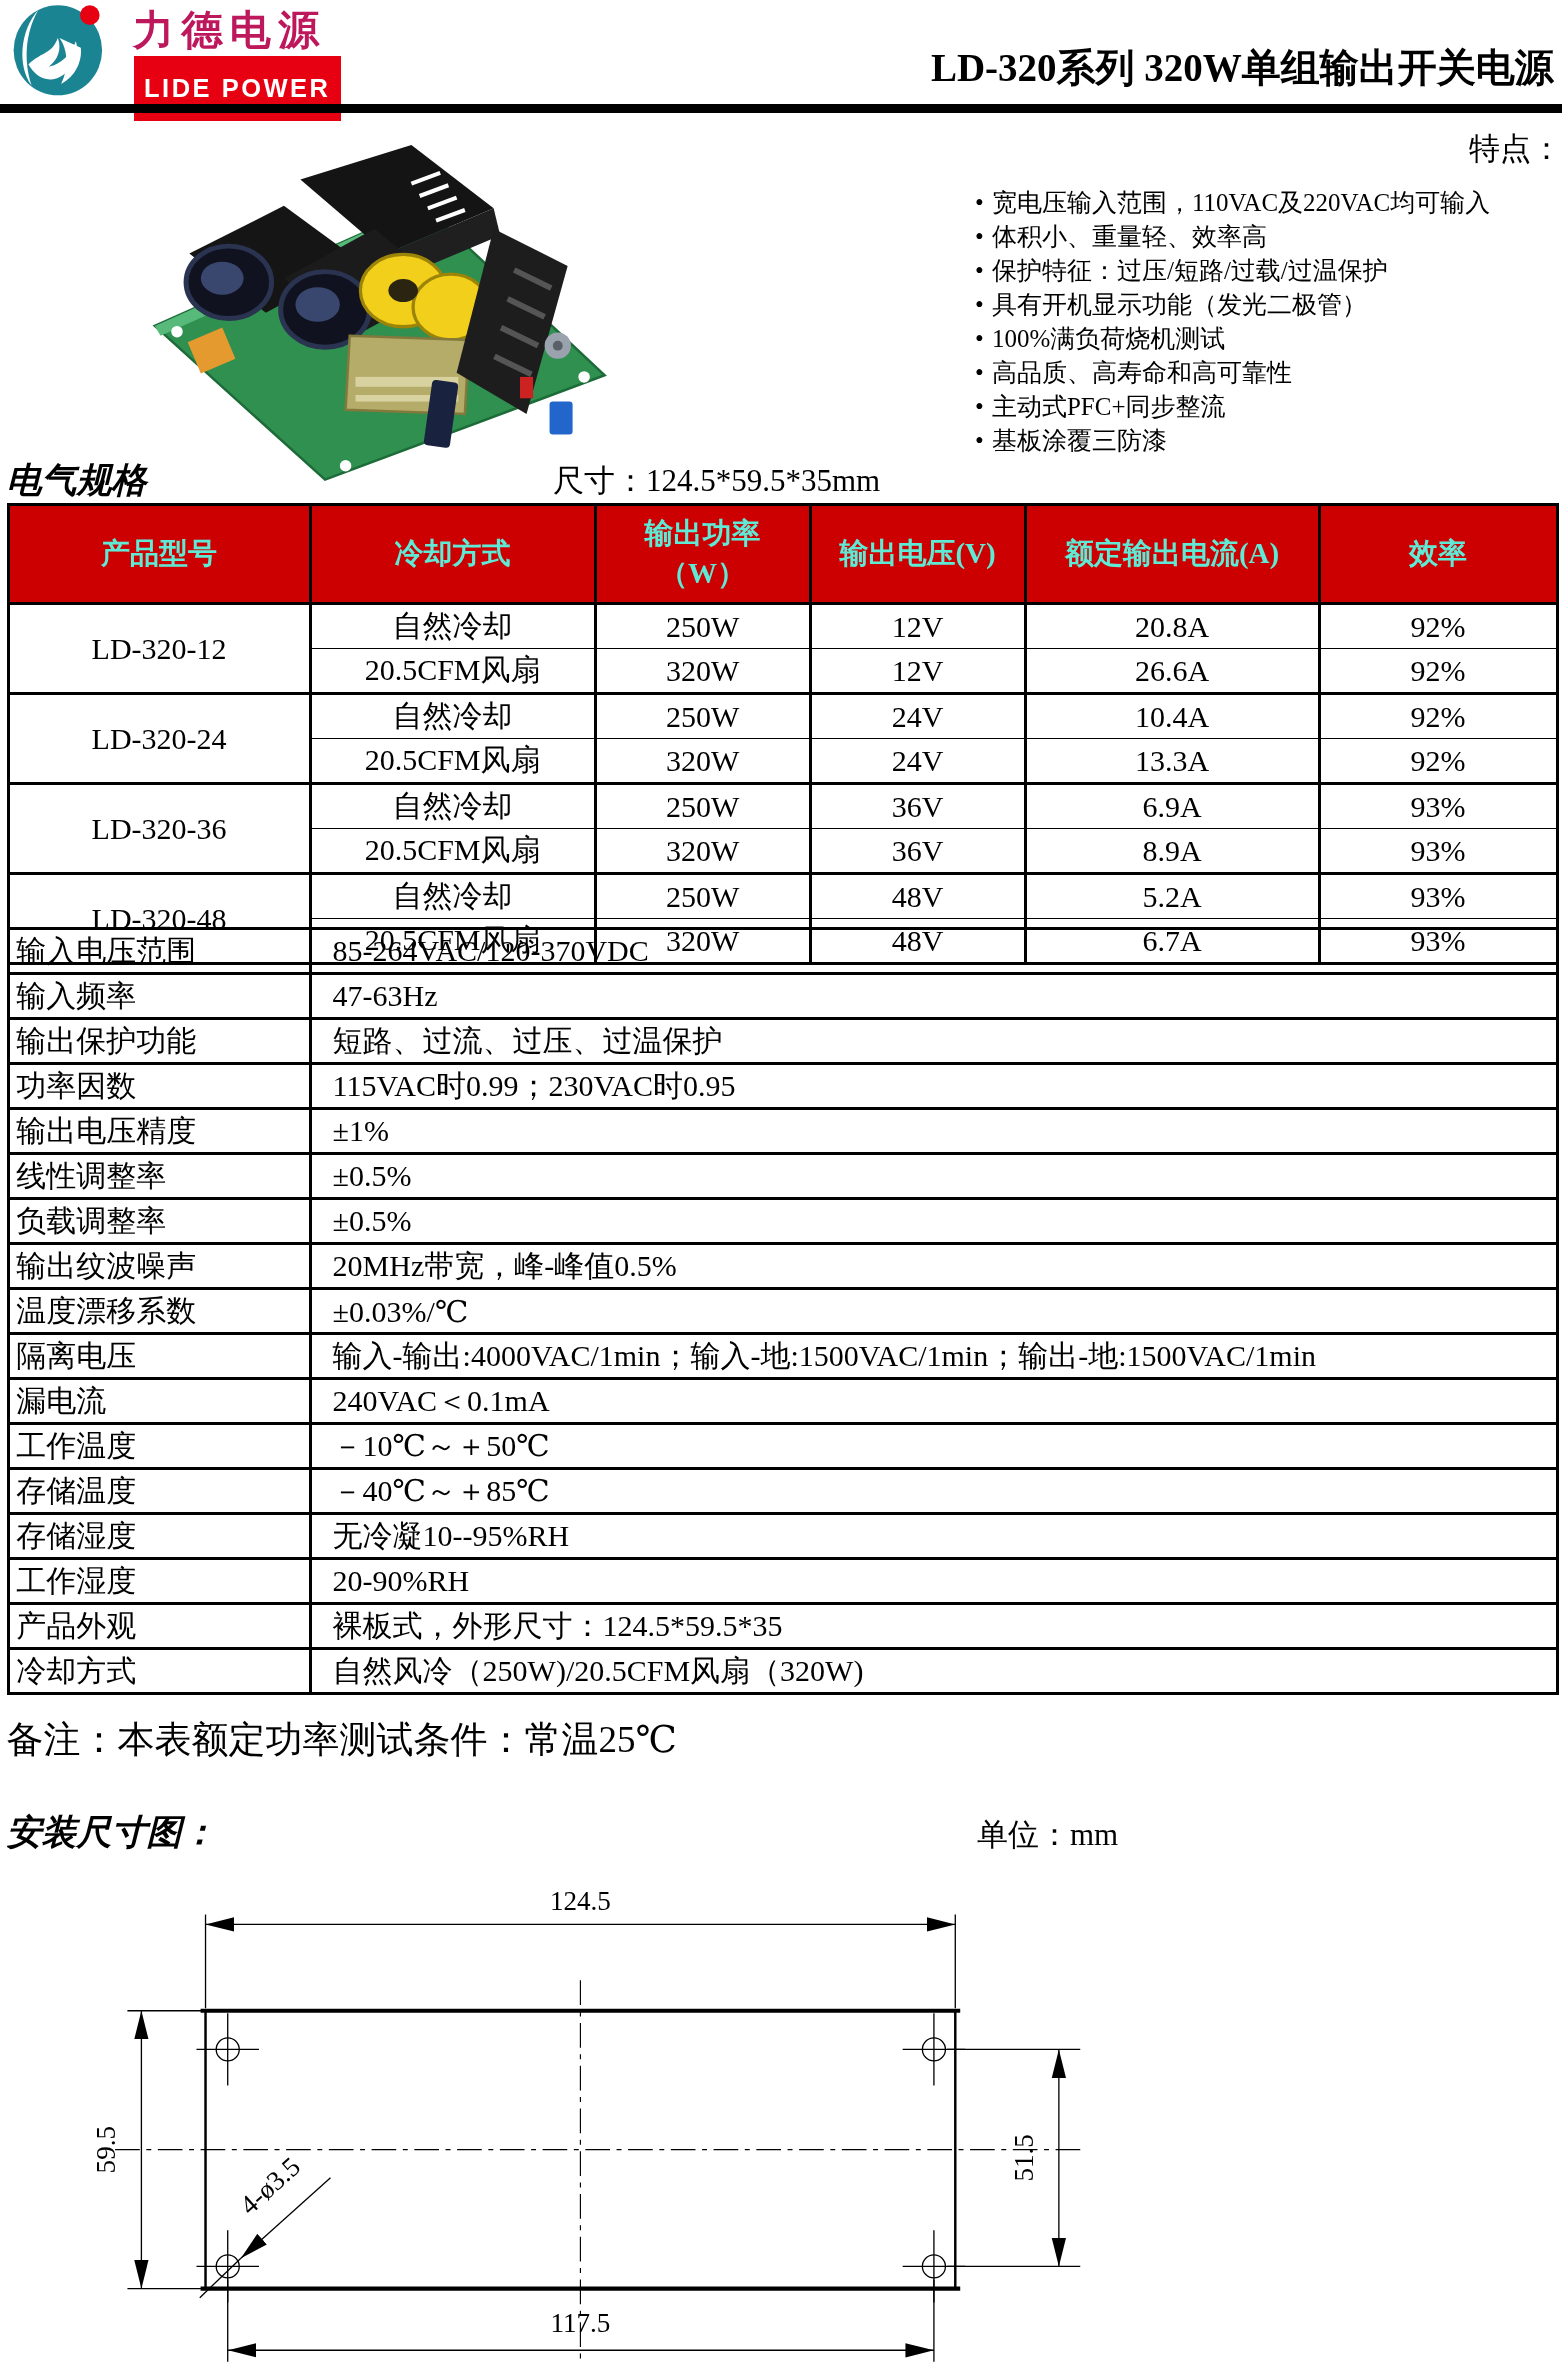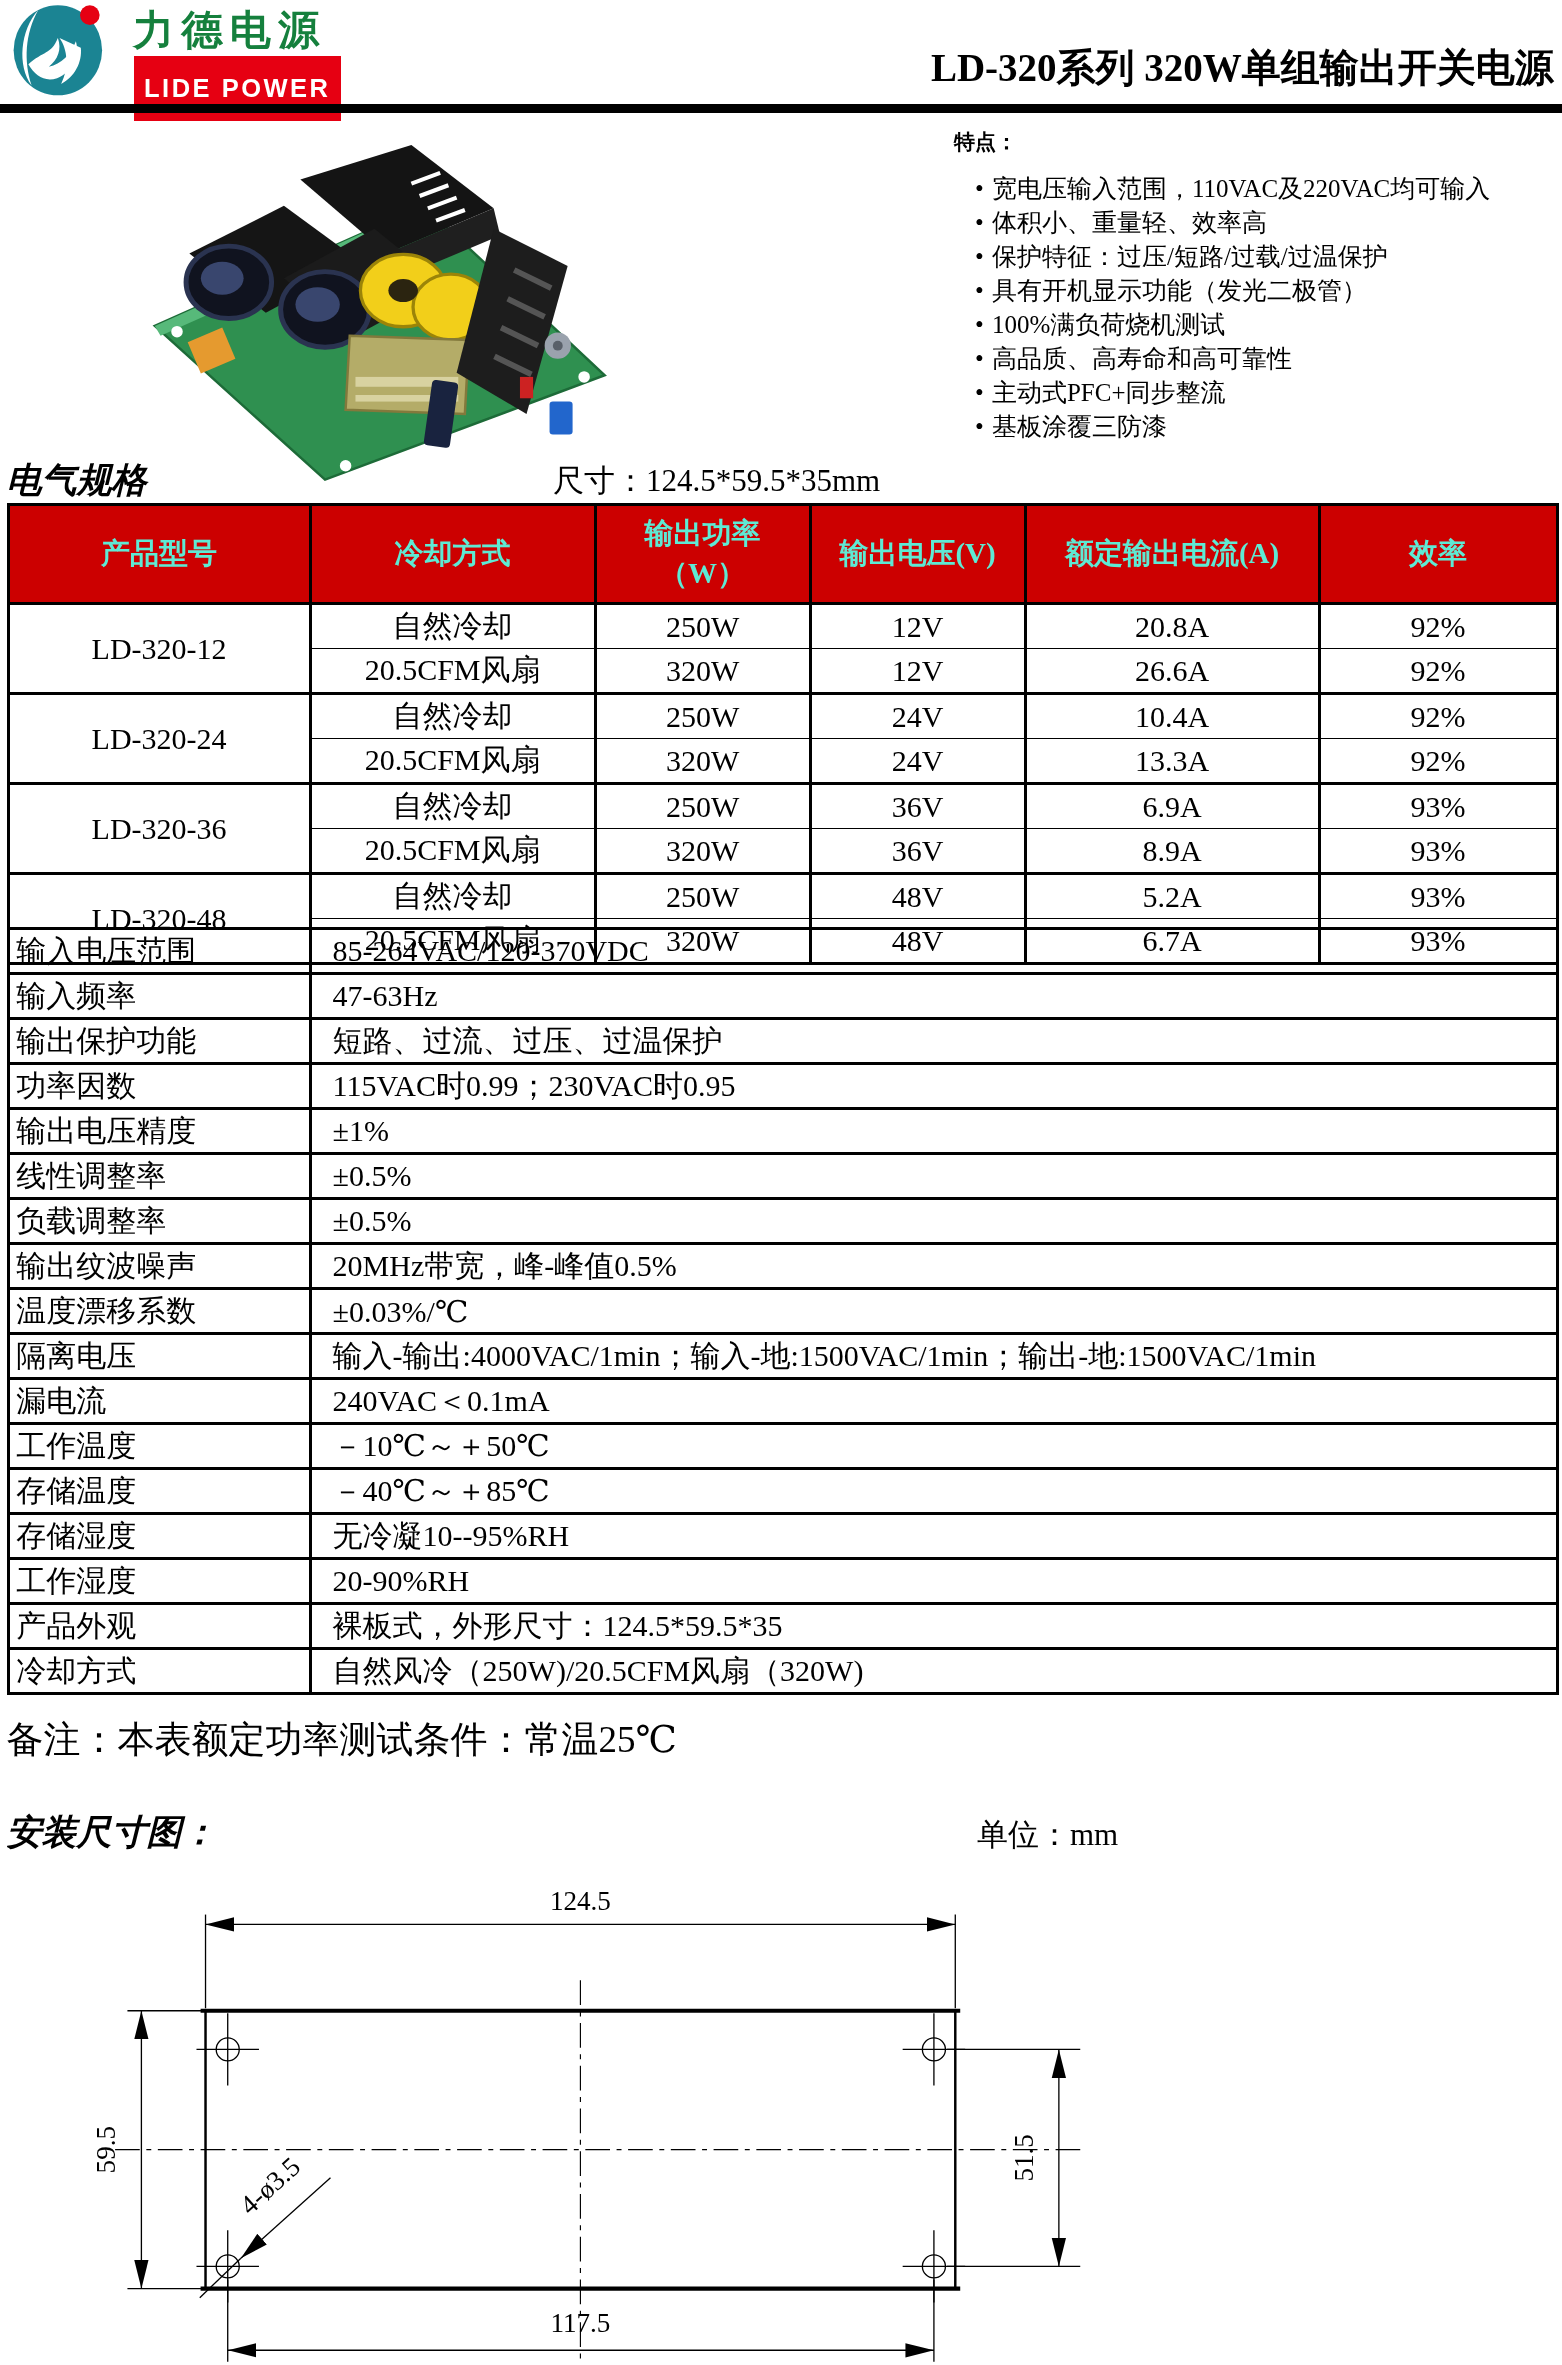--- a/index.html
+++ b/index.html
@@ -1,29 +1,29 @@
 <!DOCTYPE html>
 <html style="font-size:13px"><head>
 <meta charset="utf-8">
 <style>
   html,body{margin:0;padding:0;background:#fff;}
   .page{position:relative;width:1562px;height:2366px;background:#fff;overflow:hidden;
         font-family:"Liberation Serif","DejaVu Serif",serif;color:#000;}
   .abs{position:absolute;}
 
   
-  .logo-cn{font-size:41px;font-weight:bold;color:#15803d;letter-spacing:7.4px;text-align:right;}
+  .logo-cn{font-size:41px;font-weight:bold;color:#be185d;letter-spacing:7.4px;text-align:right;}
   .logo-en{background:#e60012;color:#fff;font-family:"Liberation Sans","DejaVu Sans",sans-serif;
            font-weight:bold;font-size:25.5px;letter-spacing:2.5px;padding:18px 10px;}
   .doc-title{font-size:39px;font-weight:bold;white-space:nowrap;}
   .top-rule{background:#000;height:9px;width:1562px;}
 
   
   .features{width:608px;}
-  .features .hd{font-size:21px;font-weight:700;margin-bottom:6.6px;}
+  .features .hd{font-size:31px;font-weight:400;margin-bottom:6.6px;text-align:right;}
   .features li{list-style:none;font-size:25px;line-height:34px;white-space:nowrap;}
   .features ul{margin:16px;padding:0 0 0 5px;}
   .features .bullet{margin-right:8.2px;}
 
   .sec-heading{font-size:35px;font-weight:bold;font-style:italic;}
   .dim-note{font-size:31px;}
 
   
   table{border-collapse:collapse;table-layout:fixed;}
   .mtab{width:1549px;}

